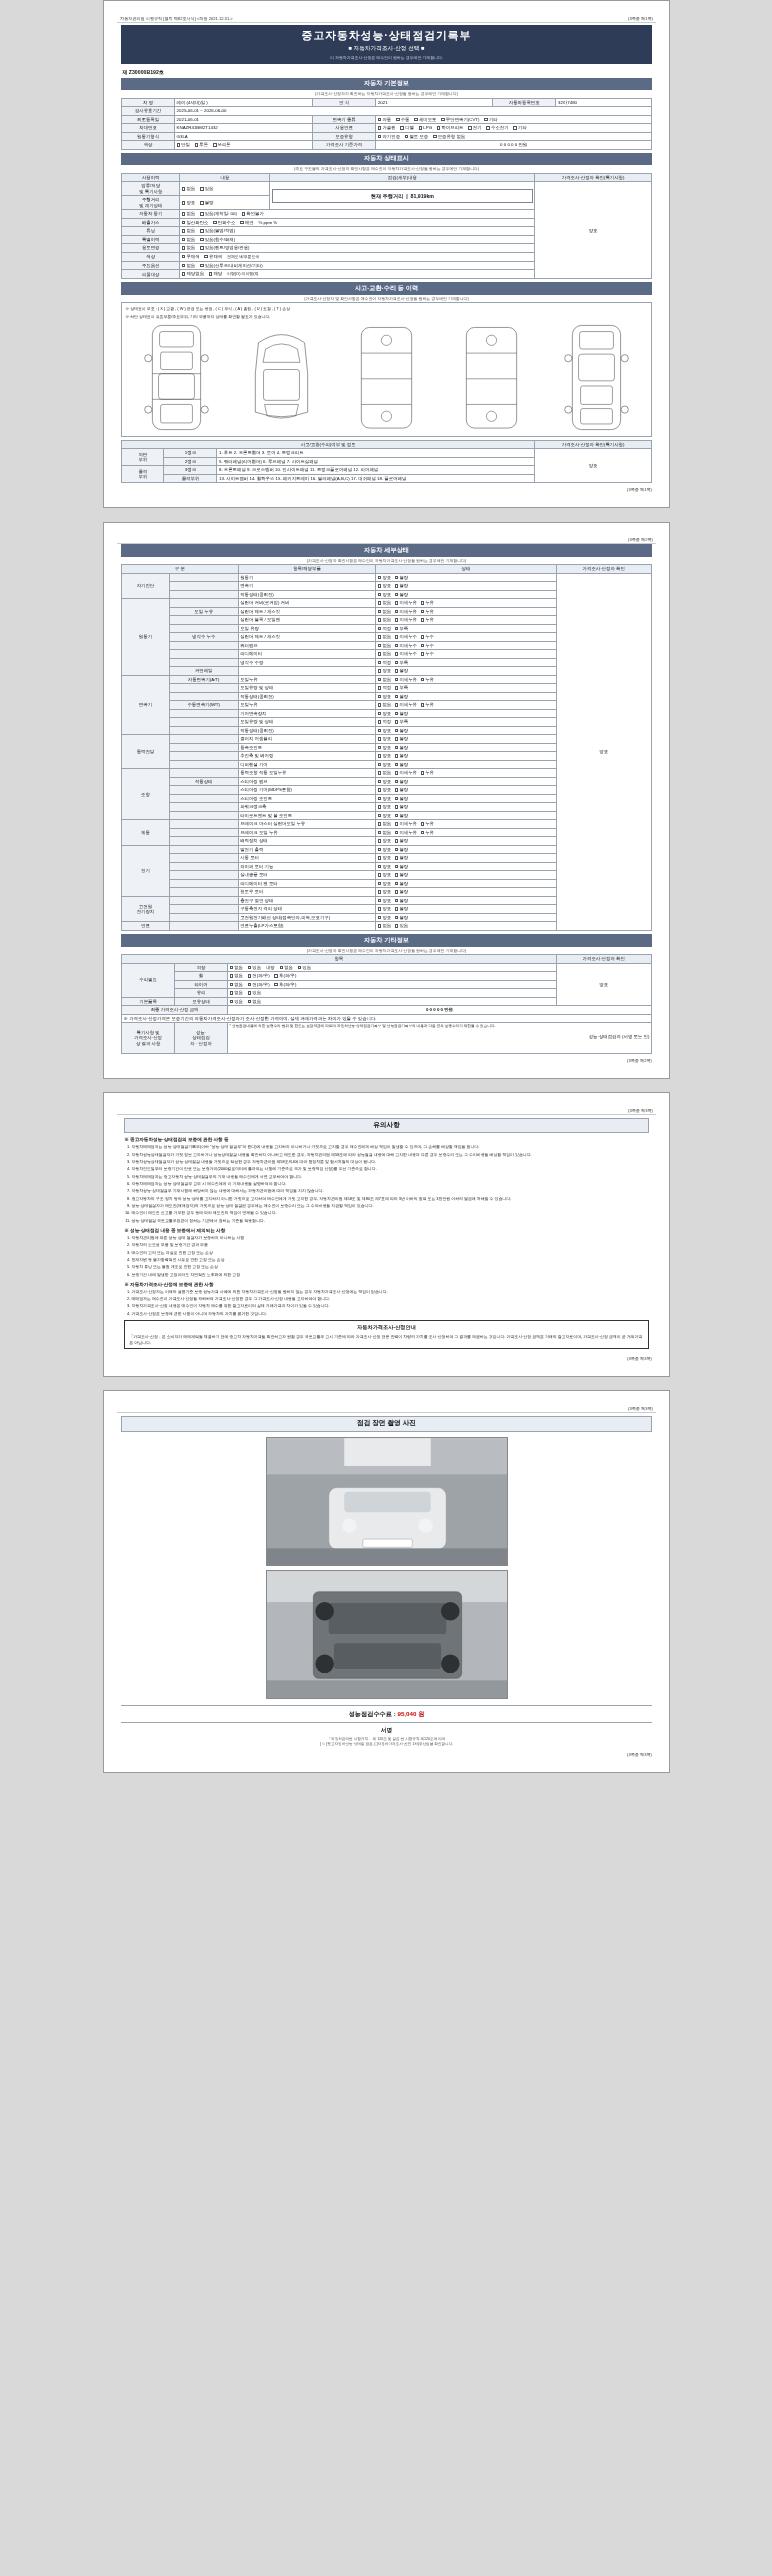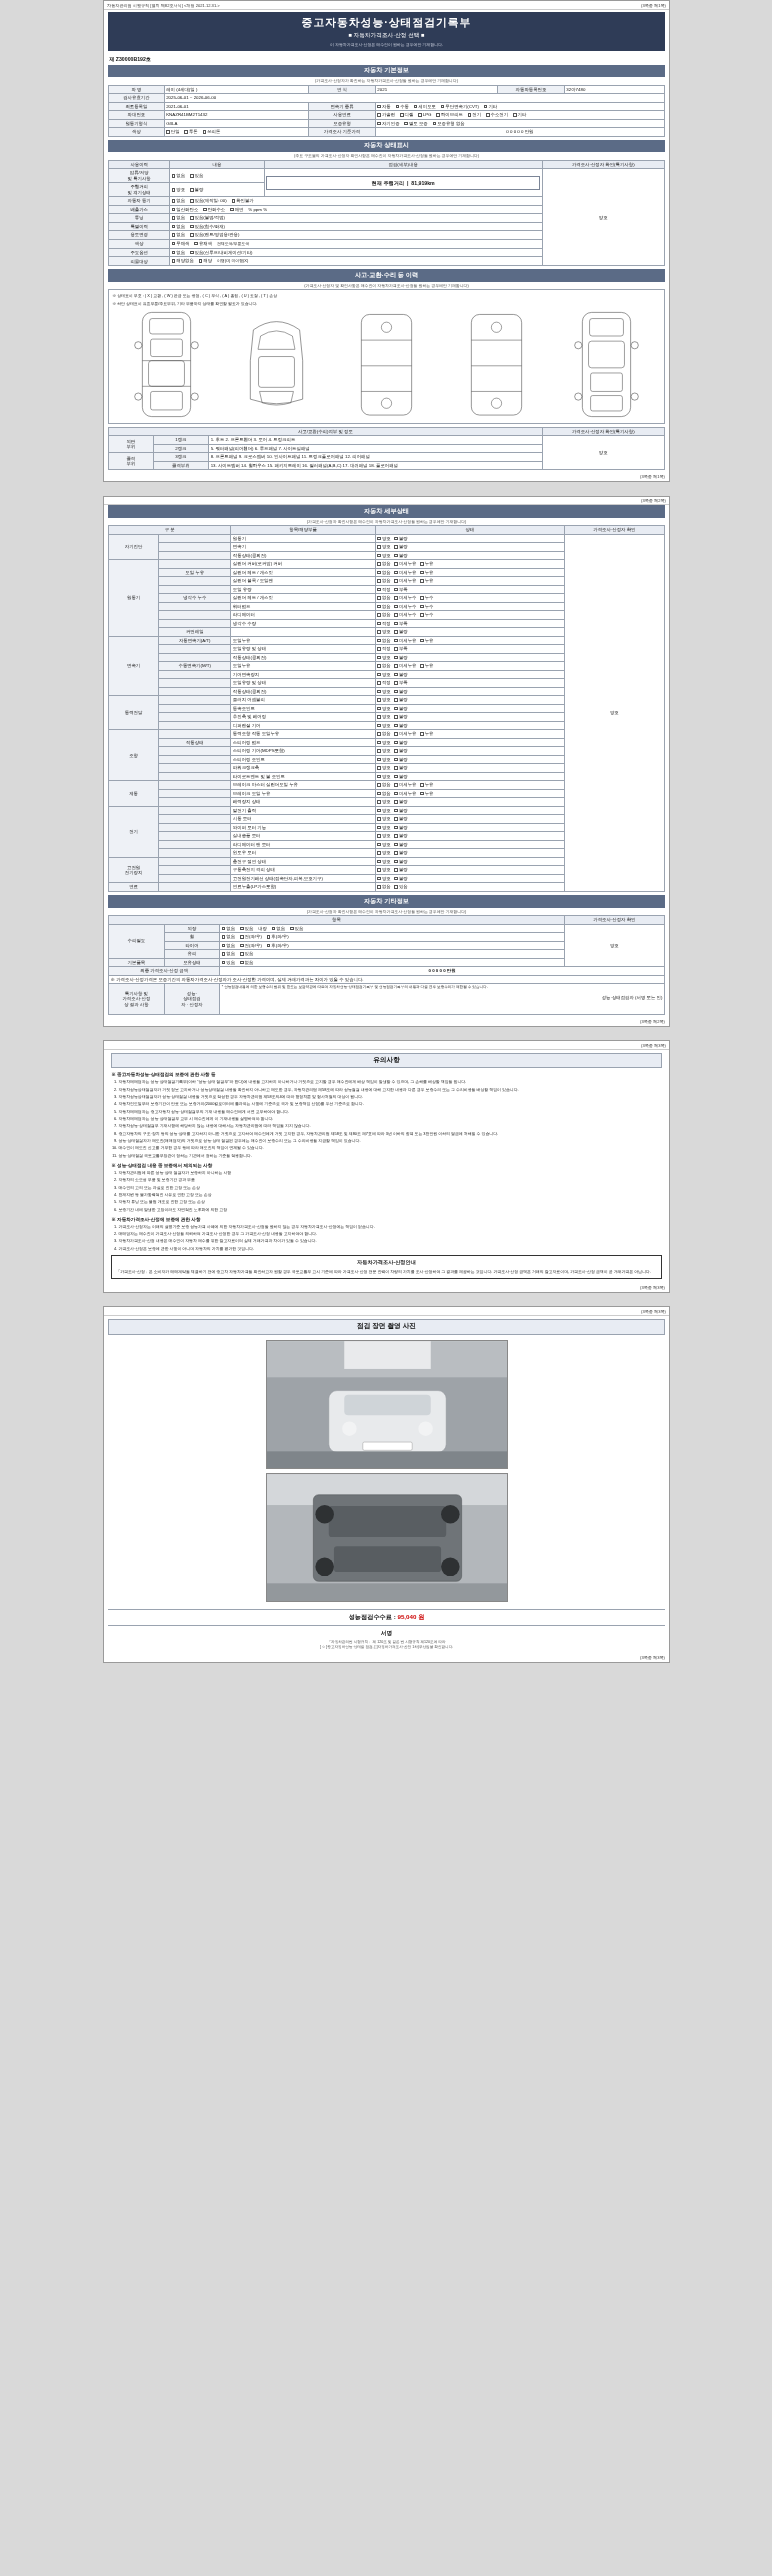--- a/index.html
+++ b/index.html
@@ -9,21 +9,21 @@
     background:#d9d9d9;
     font-family:"Liberation Sans", sans-serif;
     font-size:5.7px;
     color:#111;
   }
   .page {
     width:567px;
     margin:0 auto 13.4px auto;
     background:#ffffff;
     border:0.5px solid #9a9a9a;
-    padding:0;
+    padding:13px;
     position:relative;
   }
   .page-top-note {
     font-size:4.1px;
     color:#333;
     display:flex;
     justify-content:space-between;
     padding:1.5px 3.1px 1px 3.1px;
     border-bottom:0.5px solid #ccc;
   }

